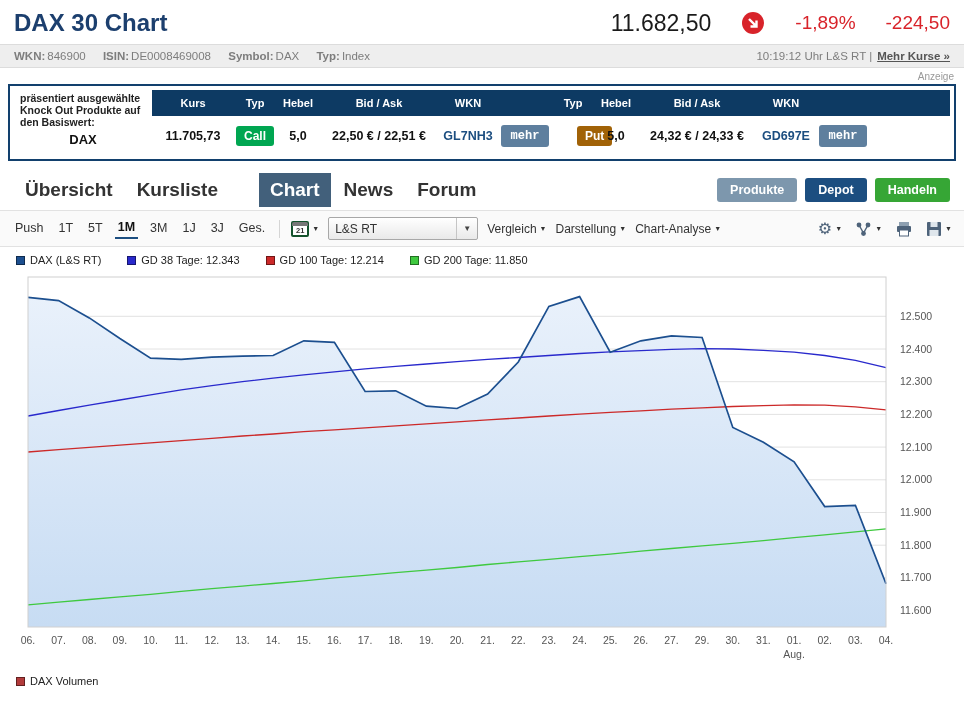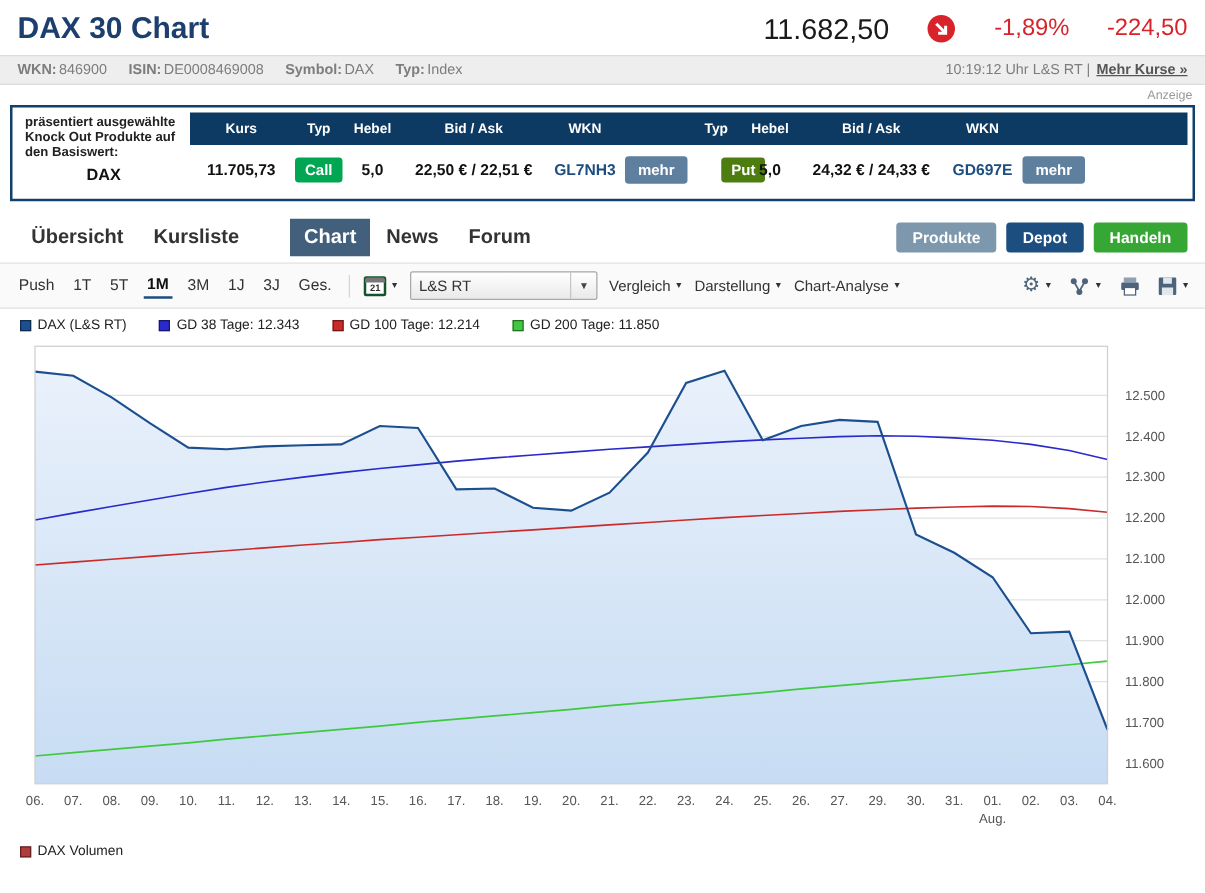--- a/index.html
+++ b/index.html
@@ -40,27 +40,27 @@
   .c-kurs{width:82px;text-align:center;}
   .c-typ{width:42px;text-align:center;}
   .c-hebel{width:44px;text-align:center;}
   .c-ba{width:118px;text-align:center;}
   .c-wkn{width:60px;text-align:center;}
   .c-mehr{width:54px;text-align:center;}
   .val{font-weight:bold;color:#111;}
   .wkn{font-weight:bold;color:#1c4e80;}
   .badge{display:inline-block;padding:3px 8px;border-radius:3px;color:#fff;font-weight:bold;font-size:12px;}
   .badge.call{background:#00a651;}
-  .badge.put{background:#4d7c0f;margin-left:25px;}
+  .badge.put{background:#a16207;margin-left:25px;}
   .mehr{border:none;background:#5e7f9e;color:#fff;font-weight:bold;font-size:12px;
-    padding:4px 10px;border-radius:3px;font-family:Liberation Sans, sans-serif;}
+    padding:4px 10px;border-radius:3px;font-family:Liberation Mono, monospace;}
 
   
   .tabs{display:flex;align-items:center;margin-top:14px;padding:0 14px;height:30px;gap:2px;}
-  .tab{font-size:16px;font-weight:bold;color:#333;padding:6px 11px;}
+  .tab{font-size:19px;font-weight:bold;color:#333;padding:6px 11px;}
   .tab.active{background:#42607b;color:#fff;margin-left:28px;}
   .flex-sp{flex:1;}
   .actbtn{border:none;color:#fff;font-weight:bold;font-size:12.5px;padding:5px 13px;
     border-radius:3px;margin-left:6px;font-family:"Liberation Sans",sans-serif;}
   .actbtn.watchlist{background:#7d97ad;}
   .actbtn.depot{background:#1c4e80;}
   .actbtn.handeln{background:#36a635;}
 
   
   .toolbar{display:flex;align-items:center;margin-top:5px;border-top:1px solid #e2e2e2;

